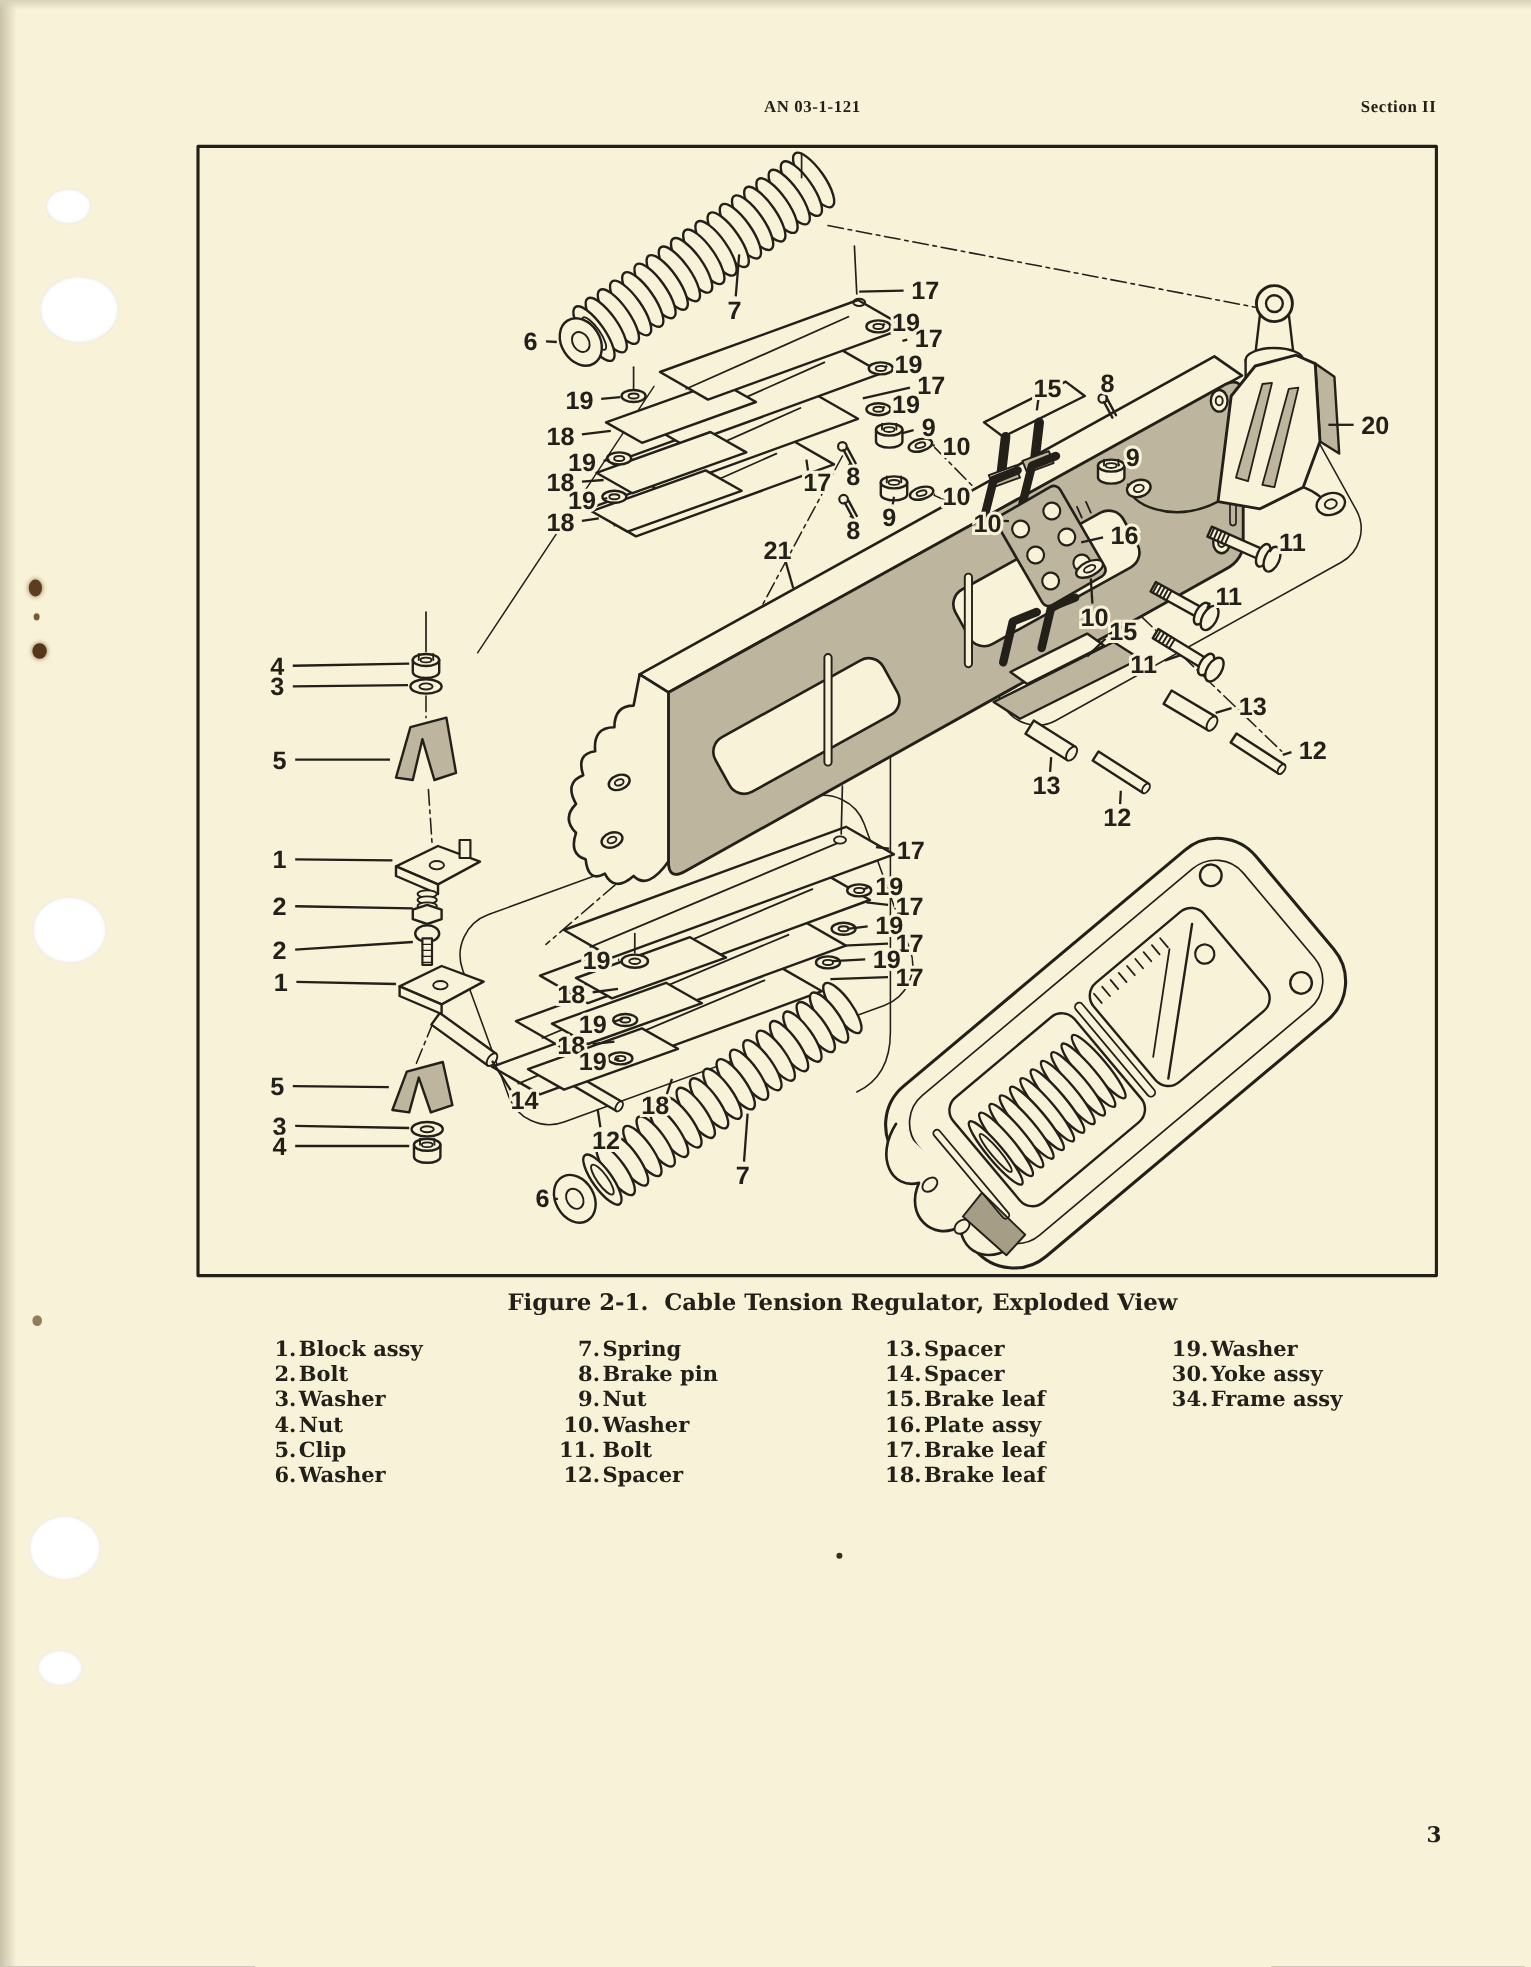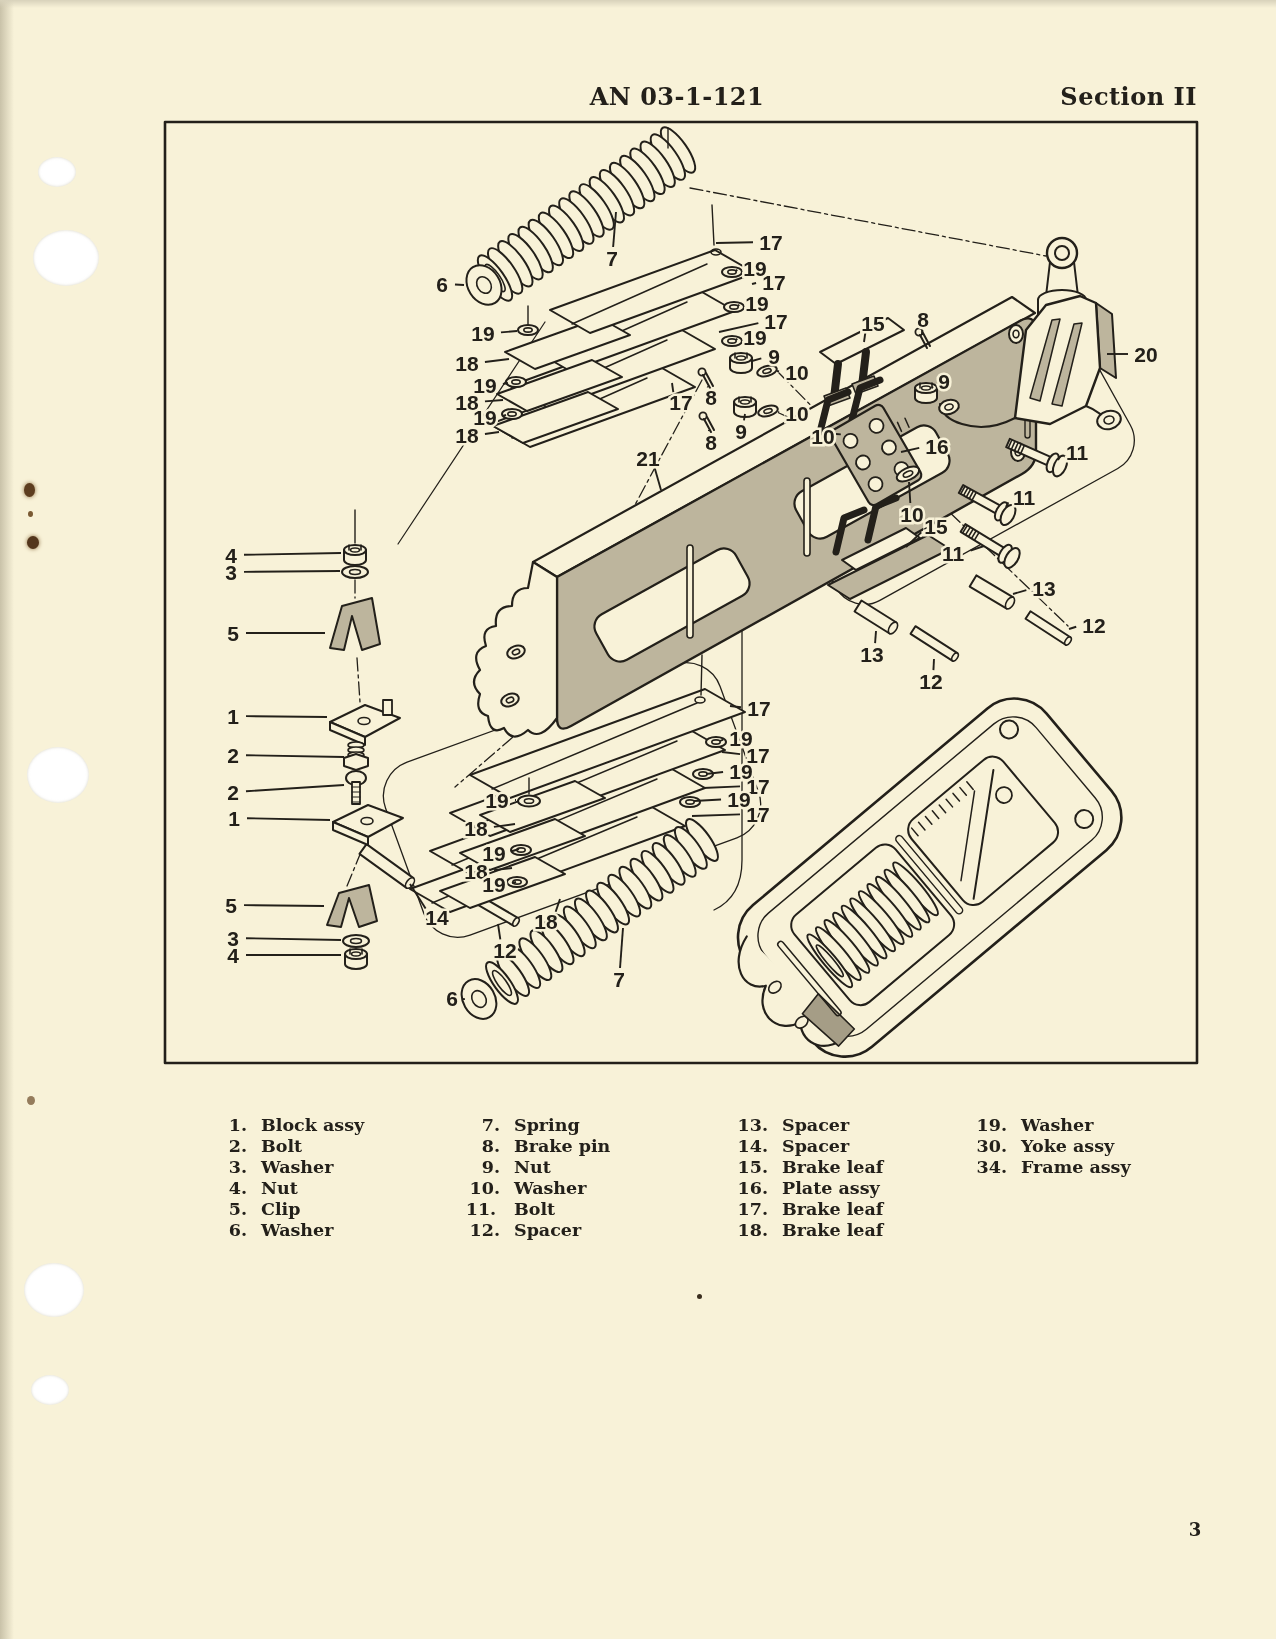--- a/index.html
+++ b/index.html
@@ -2,30 +2,30 @@
 <html><head>
 <meta charset="utf-8">
 <style>
   html,body{margin:0;padding:0;background:#888;}
   .page{position:relative;width:1276px;height:1639px;background:#f8f2d8;overflow:hidden;
         font-family:"DejaVu Serif","Liberation Serif",serif;color:#23201a;}
   .page::before{content:"";position:absolute;left:0;top:0;bottom:0;width:14px;
         background:linear-gradient(90deg,#c9c2a9,rgba(248,242,216,0));pointer-events:none;}
   .page::after{content:"";position:absolute;left:0;top:0;right:0;height:8px;
         background:linear-gradient(180deg,#d8d2bb,rgba(248,242,216,0));pointer-events:none;}
-  .hdr{position:absolute;font-weight:bold;font-size:24px;letter-spacing:.5px;}
+  .hdr{position:absolute;font-weight:bold;font-size:14px;letter-spacing:.5px;font-family:Liberation Serif, serif;}
   #hdr-center{top:82px;left:537px;width:280px;text-align:center;}
   #hdr-right{top:82px;left:997px;width:200px;text-align:right;}
   #figure-svg{position:absolute;left:0;top:0;}
   #caption{position:absolute;top:1075px;left:302px;width:800px;text-align:center;
         font-weight:bold;font-size:19px;white-space:pre;}
   .pl-col{position:absolute;top:1115px;}
   .pl-row{display:flex;height:20.9px;align-items:center;font-weight:bold;font-size:17.5px;}
   .pl-num{display:inline-block;text-align:right;}
-  .pl-label{margin-left:14px;white-space:nowrap;}
+  .pl-label{margin-left:2px;white-space:nowrap;}
   #page-num{position:absolute;top:1519px;left:1165px;width:60px;text-align:center;
         font-weight:bold;font-size:18px;}
   .hole{position:absolute;background:#ffffff;border-radius:50%;box-shadow:inset 0 0 3px rgba(190,185,160,.6);}
   .stain{position:absolute;border-radius:50%;}
 </style>
 </head>
 <body>
 
 <div class="page">
 
@@ -642,20 +642,21 @@
           <line x1="721.0177514836082" y1="799.488406749828" x2="694" y2="801" stroke="#23201a" stroke-width="1.9"></line>
           <text x="739" y="806.5" text-anchor="middle" font-family="&quot;Liberation Sans&quot;,sans-serif" font-size="21" font-weight="bold" fill="#23201a" stroke="#f8f2d8" stroke-width="5" paint-order="stroke">19</text>
         </g>
         <g>
           <line x1="740.0082587753832" y1="814.3331803930485" x2="692" y2="816" stroke="#23201a" stroke-width="1.9"></line>
           <text x="758" y="821.5" text-anchor="middle" font-family="&quot;Liberation Sans&quot;,sans-serif" font-size="21" font-weight="bold" fill="#23201a" stroke="#f8f2d8" stroke-width="5" paint-order="stroke">17</text>
         </g>
       </g>
   </svg>
 
+  <div id="caption">Figure 2-1.  Cable Tension Regulator, Exploded View</div>
   <div id="parts-list">
       <div class="pl-col" style="left: 211px;">
         <div class="pl-row">
           <span class="pl-num" style="width: 36px;">1.</span>
           <span class="pl-label">Block assy</span>
         </div>
         <div class="pl-row">
           <span class="pl-num" style="width: 36px;">2.</span>
           <span class="pl-label">Bolt</span>
         </div>

